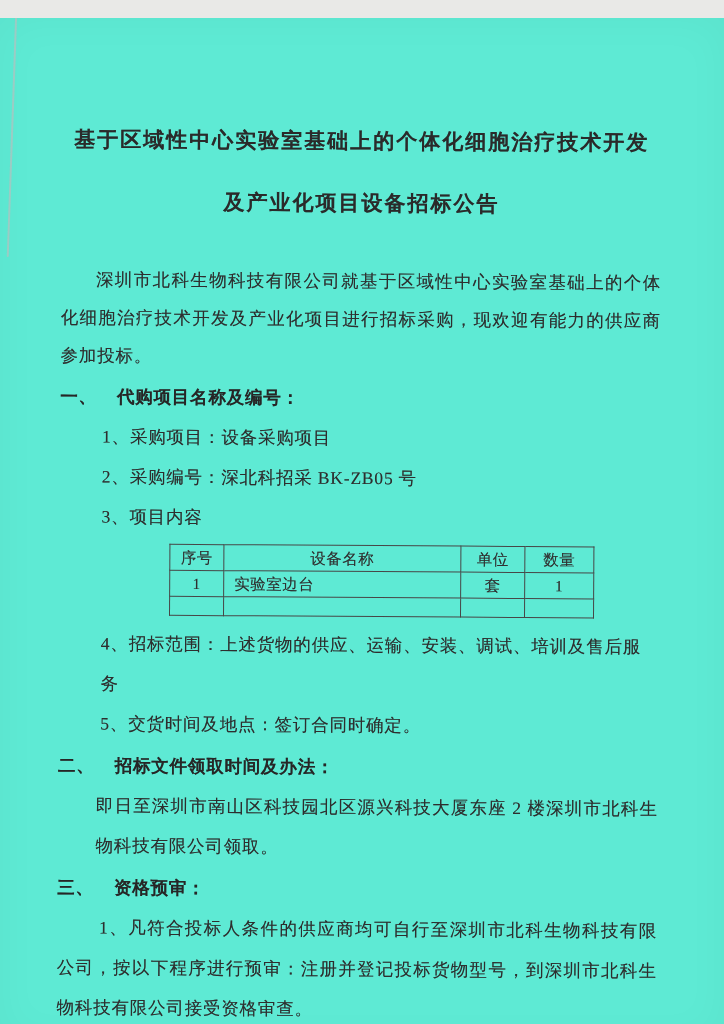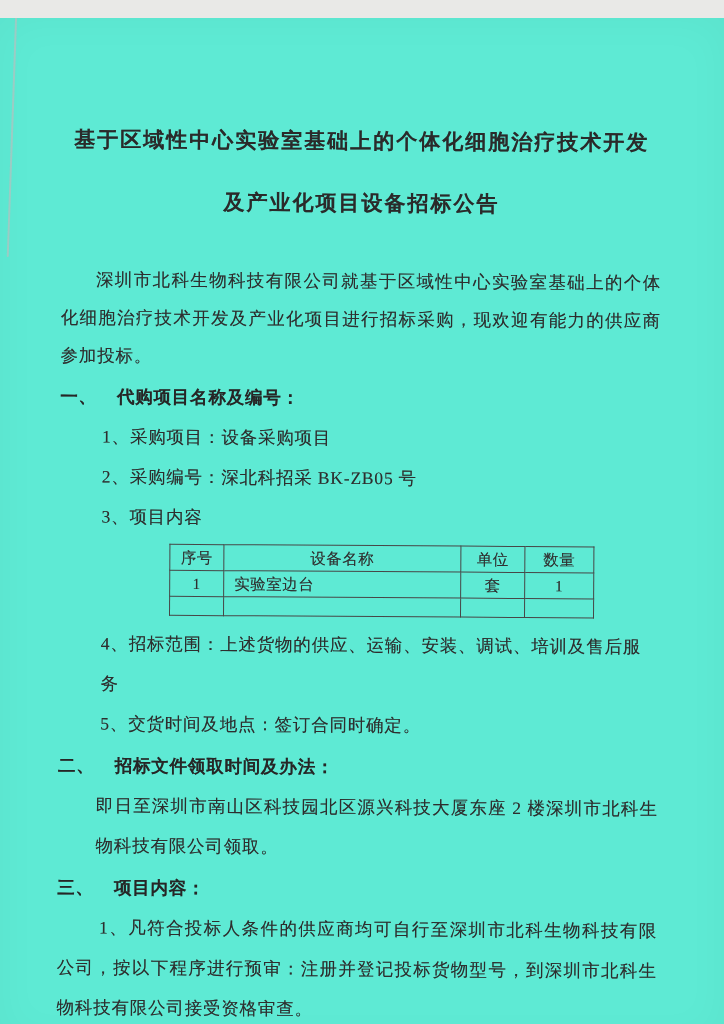--- a/index.html
+++ b/index.html
@@ -165,20 +165,20 @@
     <p class="item">4、招标范围：上述货物的供应、运输、安装、调试、培训及售后服务</p>
     <p class="item">5、交货时间及地点：签订合同时确定。</p>
 
     <div class="sec-heading">
       <span class="sec-num">二、</span><span>招标文件领取时间及办法：</span>
     </div>
 
     <p class="indent-block">即日至深圳市南山区科技园北区源兴科技大厦东座 2 楼深圳市北科生物科技有限公司领取。</p>
 
     <div class="sec-heading">
-      <span class="sec-num">三、</span><span>项目内容：</span>
+      <span class="sec-num">三、</span><span>资格预审：</span>
     </div>
 
     <p class="para-indent">1、凡符合投标人条件的供应商均可自行至深圳市北科生物科技有限公司，按以下程序进行预审：注册并登记投标货物型号，到深圳市北科生物科技有限公司接受资格审查。</p>
     <p class="para-indent">2、资格预审需提交以下材料：（1）营业执照（经年检的复印件并加盖投标</p>
 
   </div>
 </div>
 
 </body></html>

